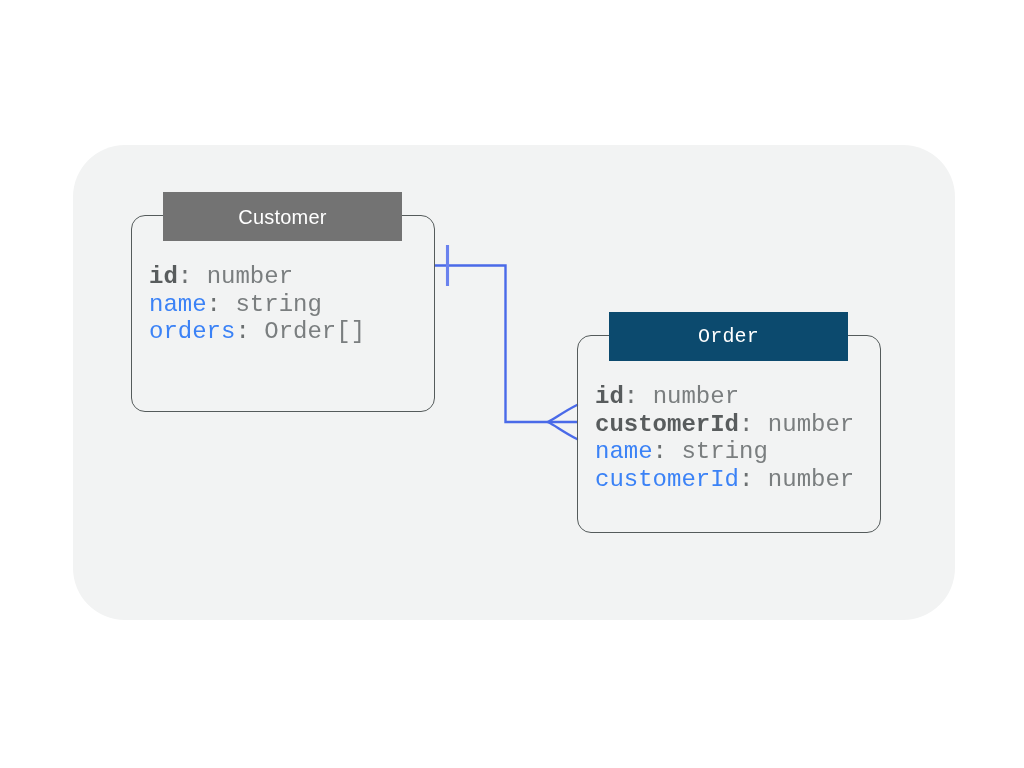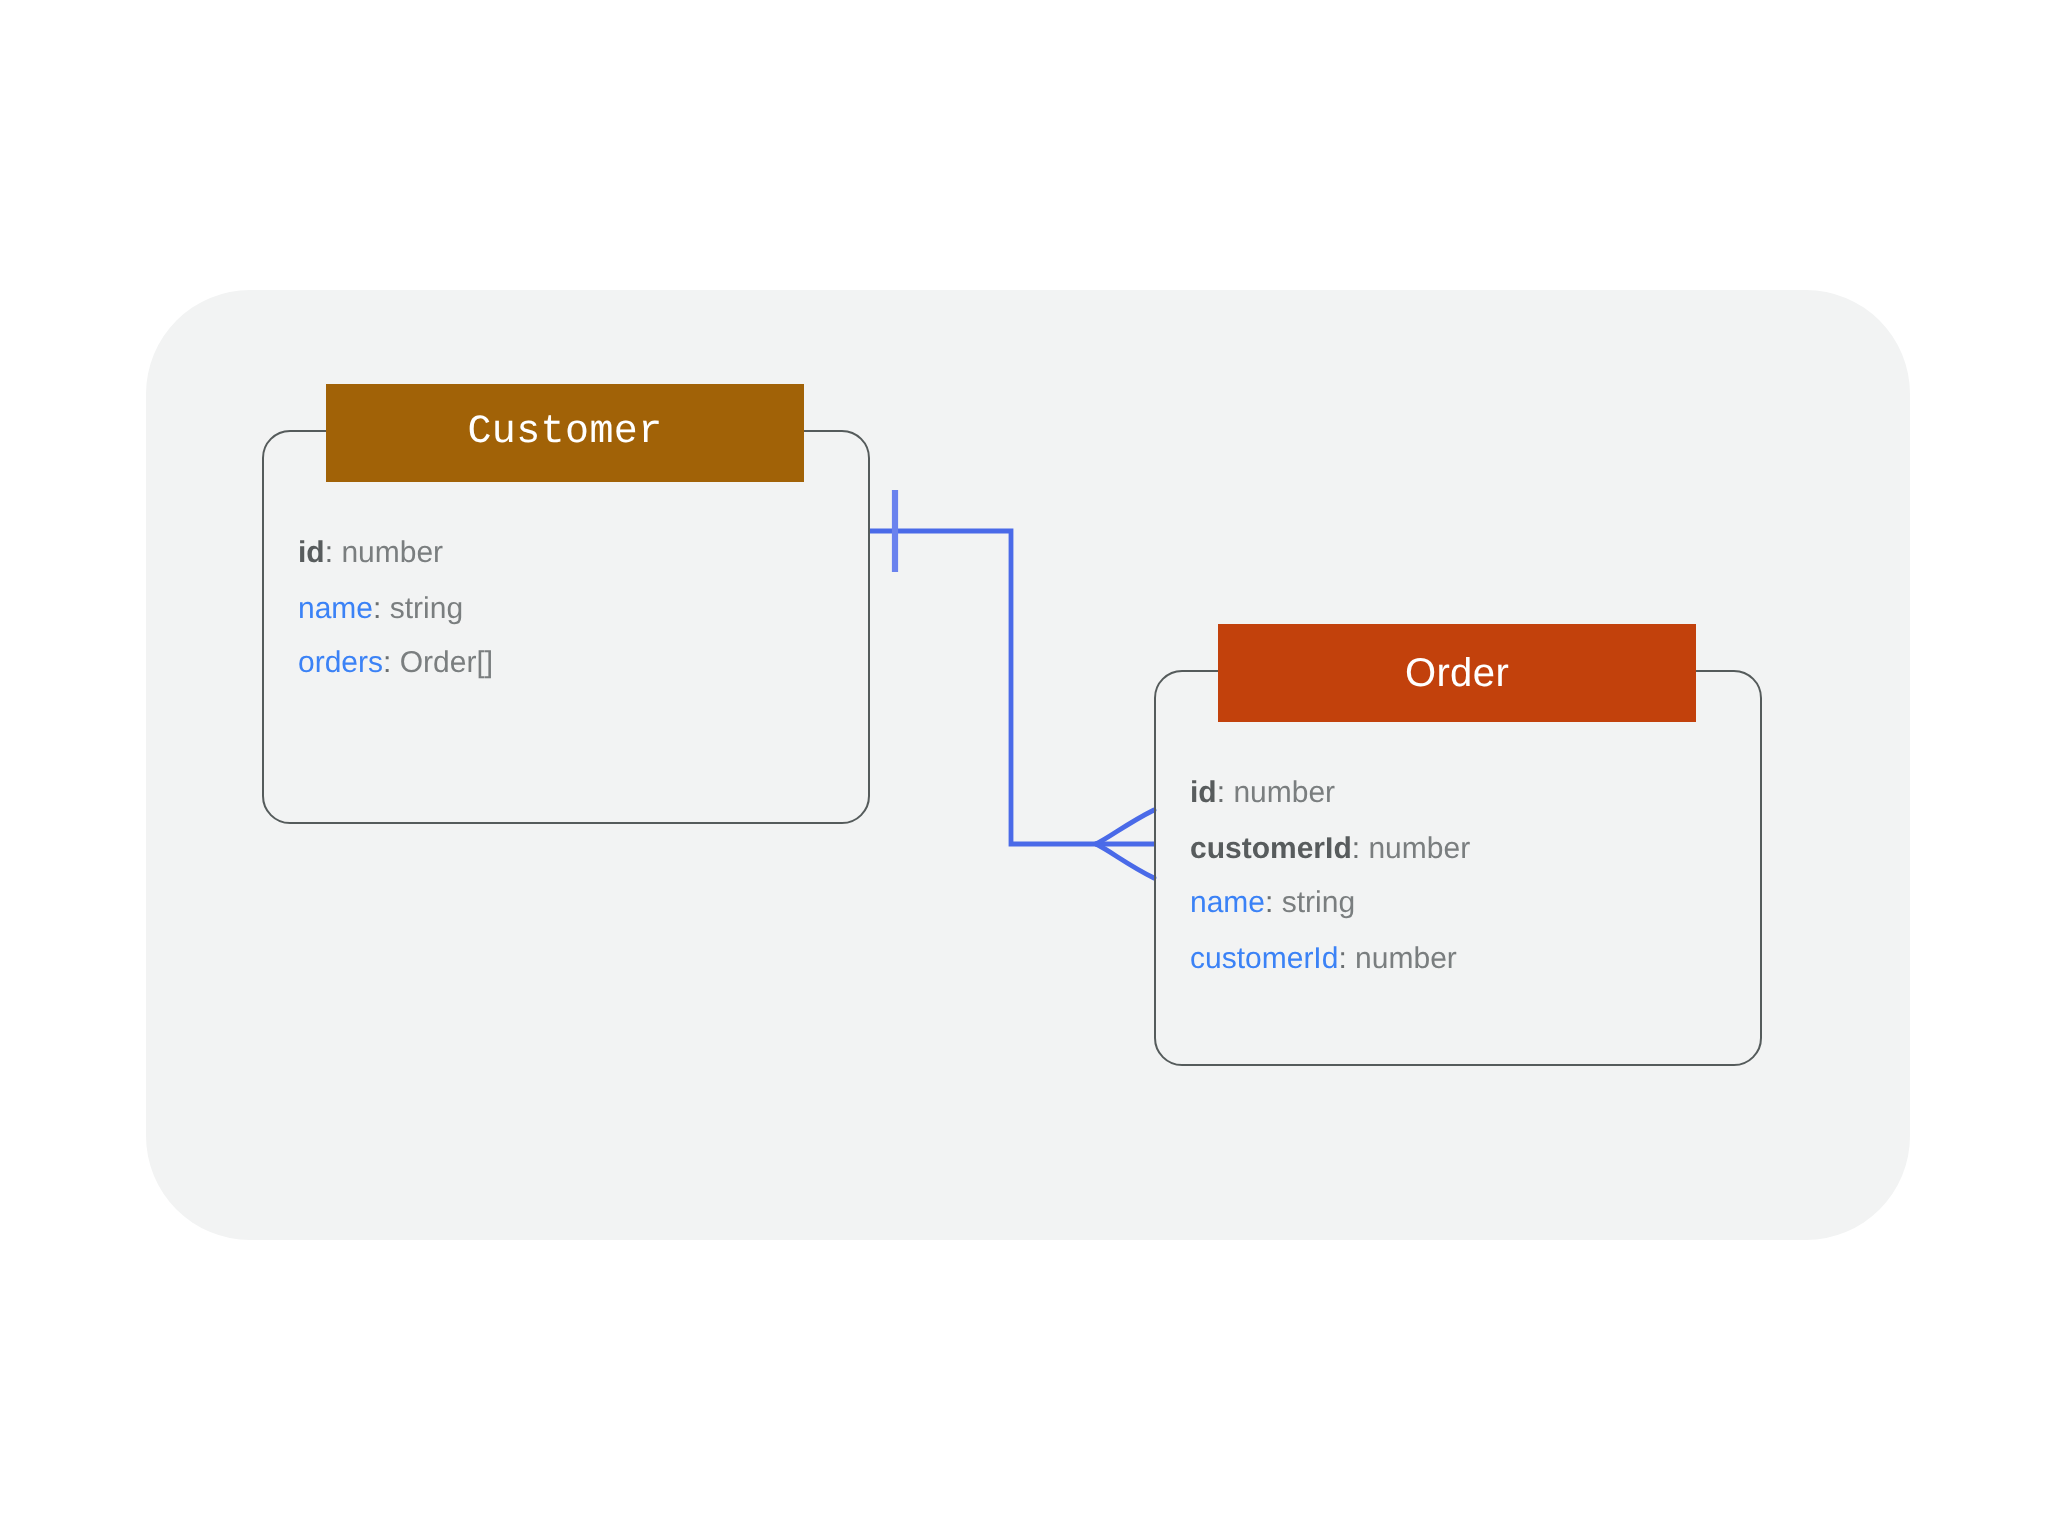--- a/index.html
+++ b/index.html
@@ -55,24 +55,25 @@
     font-weight: 400;
     letter-spacing: 0.2px;
     line-height: 1;
   }
   .entity-fields {
     position: absolute;
     display: flex;
     flex-direction: column;
   }
   .field-row {
-    font-size: 15px;
+    font-size: 24px;
     line-height: 27.5px;
     color: #6b6f70;
     white-space: nowrap;
+    font-family: Liberation Mono, monospace;
   }
   .field-name {
     color: #3b82f6;
   }
   .field-name.is-key {
     font-weight: 700;
     color: #585c5d;
   }
   .field-sep {
     color: #6b6f70;
@@ -104,40 +105,40 @@
 
     <line x1="447.5" y1="245" x2="447.5" y2="286" stroke="#6a82ee" stroke-width="3.1" stroke-linecap="butt"></line>
 
     <g fill="none" stroke="#4a6ae8" stroke-width="2.4" stroke-linecap="round">
       <path d="M 577 405 C 563 412 556 418 548 422"></path>
       <path d="M 577 439 C 563 432 556 426 548 422"></path>
     </g>
   </svg>
 
   <div class="entity" id="entity-customer"></div>
-  <div class="entity-header" id="entity-customer-header" style="background:#a16207;font-family:Liberation Mono, monospace;">
+  <div class="entity-header" id="entity-customer-header" style="background:#737373;">
     <span>Customer</span>
   </div>
   <div class="entity-fields" id="entity-customer-fields">
     <div class="field-row">
       <span class="field-name is-key">id</span><span class="field-sep">:</span>
       <span class="field-type">number</span>
     </div>
     <div class="field-row">
       <span class="field-name">name</span><span class="field-sep">:</span>
       <span class="field-type">string</span>
     </div>
     <div class="field-row">
       <span class="field-name">orders</span><span class="field-sep">:</span>
       <span class="field-type">Order[]</span>
     </div>
   </div>
 
   <div class="entity" id="entity-order"></div>
-  <div class="entity-header" id="entity-order-header" style="background:#c2410c;">
+  <div class="entity-header" id="entity-order-header" style="background:#0c4a6e;font-family:Liberation Mono, monospace;">
     <span>Order</span>
   </div>
   <div class="entity-fields" id="entity-order-fields">
     <div class="field-row">
       <span class="field-name is-key">id</span><span class="field-sep">:</span>
       <span class="field-type">number</span>
     </div>
     <div class="field-row">
       <span class="field-name is-key">customerId</span><span class="field-sep">:</span>
       <span class="field-type">number</span>

